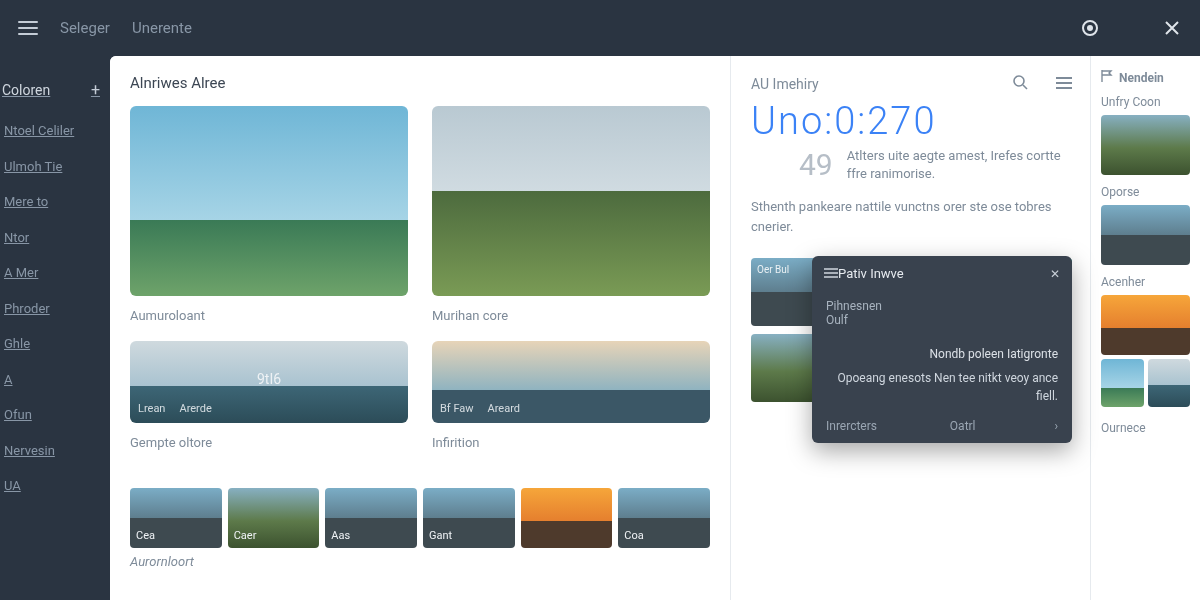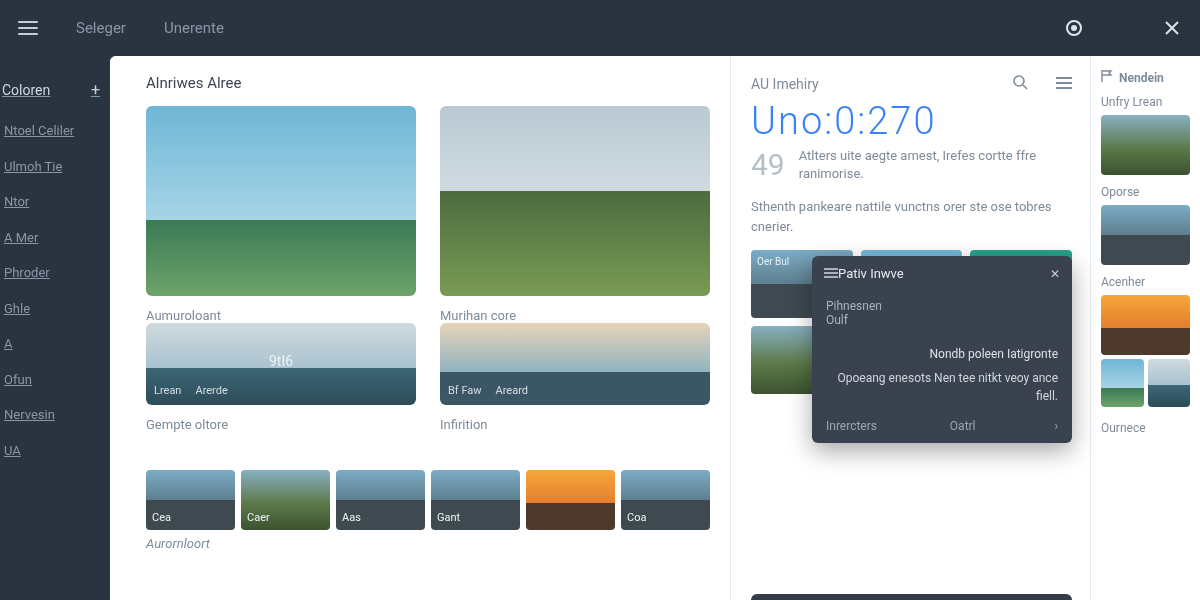--- a/index.html
+++ b/index.html
@@ -11,64 +11,64 @@
     --text:#3c4653;
     --text-soft:#7e8b99;
     --accent:#6d7987;
     --border:#e6eaee;
   }
   *{box-sizing:border-box;font-family:-apple-system,BlinkMacSystemFont,"Segoe UI",Roboto,sans-serif;}
   html,body{margin:0;padding:0;width:1200px;height:600px;overflow:hidden;background:var(--bg-dark);}
   body{display:flex;flex-direction:column;}
 
   
-  .topbar{height:56px;display:flex;align-items:center;padding:0 18px;gap:38px;color:var(--fg-muted);}
+  .topbar{height:56px;display:flex;align-items:center;padding:0 18px;gap:22px;color:var(--fg-muted);}
   .hamb{width:20px;height:14px;display:flex;flex-direction:column;justify-content:space-between;cursor:pointer;}
   .hamb span{height:2px;background:#c4ccd6;border-radius:1px;}
   .top-title{font-size:15px;}
   .topbar .spacer{flex:1;}
   .top-icn{width:20px;height:20px;display:flex;align-items:center;justify-content:center;color:#dfe4ea;cursor:pointer;}
 
   
   .row{flex:1;display:flex;min-height:0;}
 
   
   .sidebar{width:110px;padding:24px 10px 10px 2px;color:var(--fg-muted);font-size:13px;text-decoration:underline;}
   .side-head{display:flex;align-items:center;justify-content:space-between;color:#cfd6de;font-size:14px;margin-bottom:14px;}
   .side-add{color:#c4ccd6;cursor:pointer;font-size:16px;}
   .side-item{padding:8px 2px;cursor:pointer;white-space:nowrap;overflow:hidden;text-overflow:ellipsis;line-height:1.5;}
 
   
   .page{flex:1;background:#f4f6f8;display:flex;min-height:0;border-top-left-radius:6px;overflow:hidden;}
-  .main{flex:1;background:#fff;padding:18px 20px 0 36px;overflow:hidden;position:relative;}
+  .main{flex:1;background:#fff;padding:18px 20px 0 20px;overflow:hidden;position:relative;}
   .sec-title{font-size:15px;color:var(--text);margin:0 0 14px 0;}
 
-  .grid2{display:flex;gap:24px;margin-bottom:0;}
+  .grid2{display:flex;gap:24px;margin-bottom:18px;}
   .card-lg{flex:1;display:flex;flex-direction:column;}
   .thumb-lg{width:100%;height:190px;border-radius:6px;background:#c7d0d8;}
   .card-cap{font-size:13px;color:var(--text-soft);margin-top:12px;}
 
   .grid2b{display:flex;gap:24px;margin-bottom:14px;}
   .card-md{flex:1;display:flex;flex-direction:column;}
   .thumb-md{height:82px;border-radius:6px;background:#b9c4cd;position:relative;display:flex;align-items:flex-end;padding:8px;gap:14px;color:#eef2f5;font-size:11px;}
   .thumb-md .tag{opacity:.85;}
 
   .strip-title{font-size:13px;color:var(--text-soft);margin:6px 0 10px 0;font-style:italic;}
   .strip{display:flex;gap:6px;}
   .chip{flex:1;height:60px;border-radius:4px;background:#94a2ae;position:relative;display:flex;align-items:flex-end;padding:6px;color:#f0f3f6;font-size:11px;margin-top:24px;}
 
   
   .info{width:360px;padding:18px 18px 0 20px;position:relative;background:#fff;border-left:1px solid var(--border);}
   .info-head{display:flex;align-items:center;gap:14px;color:var(--text-soft);font-size:14px;}
   .info-head .sp{flex:1;}
   .big{font-size:38px;color:#3b82f6;margin:6px 0 4px 0;font-weight:300;letter-spacing:2px;}
   .metric{display:flex;gap:14px;align-items:flex-start;margin-bottom:14px;}
-  .metric-n{font-size:30px;color:#b6bec7;}
+  .metric-n{font-size:30px;color:#b6bec7;margin-left:48px;}
   .metric-t{font-size:13px;color:var(--text-soft);line-height:1.4;}
-  .para{font-size:13px;color:var(--text-soft);line-height:1.5;margin-bottom:14px;}
+  .para{font-size:13px;color:var(--text-soft);line-height:1.5;margin-bottom:22px;}
 
   .mini-grid{display:grid;grid-template-columns:1fr 1fr 1fr;gap:8px;}
   .mini{height:68px;border-radius:4px;background:#9fb1be;position:relative;}
   .mini .lab{position:absolute;top:6px;left:6px;font-size:10px;color:#fff;opacity:.85;}
 
   
   .popover{position:absolute;right:18px;top:200px;width:260px;background:#39424e;border-radius:6px;color:#cfd6de;font-size:12px;padding:0;box-shadow:0 8px 24px rgba(0,0,0,.35);}
   .pop-h{display:flex;align-items:center;gap:0;padding:10px 12px;}
   .pop-h .t{flex:1;font-size:13px;color:#e6eaef;}
   .pop-close{cursor:pointer;color:#c8cfd7;}
@@ -124,20 +124,21 @@
 </div>
 
 <div class="row">
   <div class="sidebar">
     <div class="side-head">
       <span>Coloren</span>
       <span class="side-add">+</span>
     </div>
     <div class="side-item">Ntoel Celiler</div>
     <div class="side-item">Ulmoh Tie</div>
+    <div class="side-item">Mere to</div>
     <div class="side-item">Ntor</div>
     <div class="side-item">A Mer</div>
     <div class="side-item">Phroder</div>
     <div class="side-item">Ghle</div>
     <div class="side-item">A</div>
     <div class="side-item">Ofun</div>
     <div class="side-item">Nervesin</div>
     <div class="side-item">UA</div>
   </div>
 
@@ -265,21 +266,21 @@
 
     <div class="rail">
       <div class="rail-h">
         <span>
           <svg width="12" height="12" viewBox="0 0 12 12">
               <path d="M1 0v12M1 1h9l-2 2 2 2H1" fill="none" stroke="#7e8b99" stroke-width="1.4"></path>
             </svg>
         </span>
         <span>Nendein</span>
       </div>
-      <div class="rail-sec">Unfry Lrean</div>
+      <div class="rail-sec">Unfry Coon</div>
       <div class="rail-thumb field"></div>
       <div class="rail-sec">Oporse</div>
       <div class="rail-thumb rock"></div>
       <div class="rail-sec">Acenher</div>
       <div class="rail-thumb sun"></div>
       <div class="rail-pair">
         <div class="rail-thumb sky1"></div>
         <div class="rail-thumb sea"></div>
       </div>
       <div class="rail-sec">Ournece</div>

